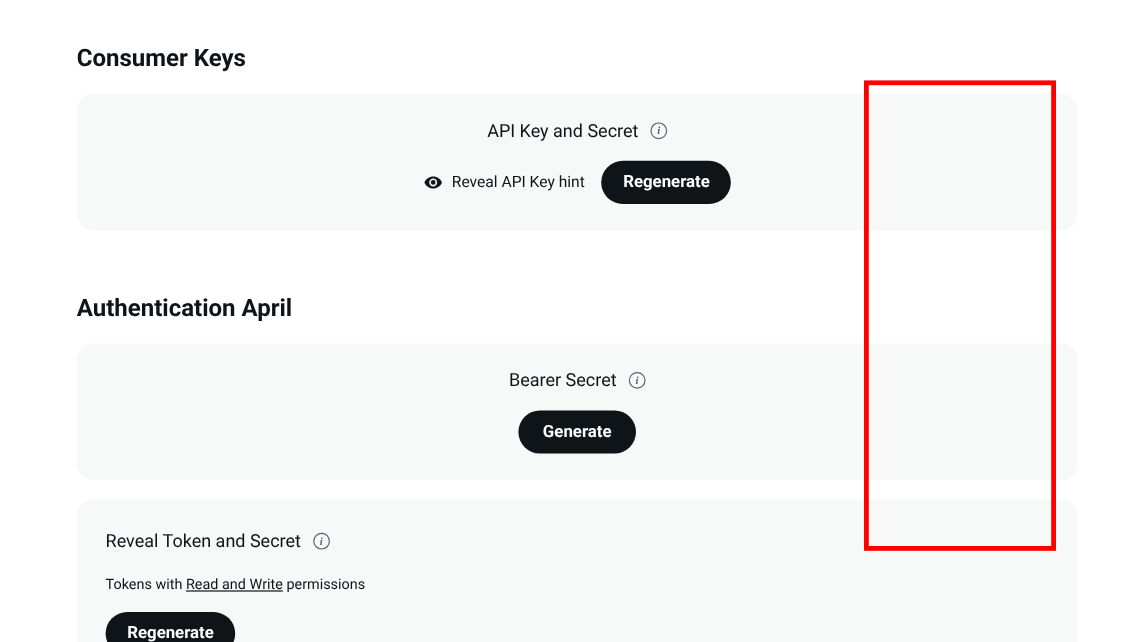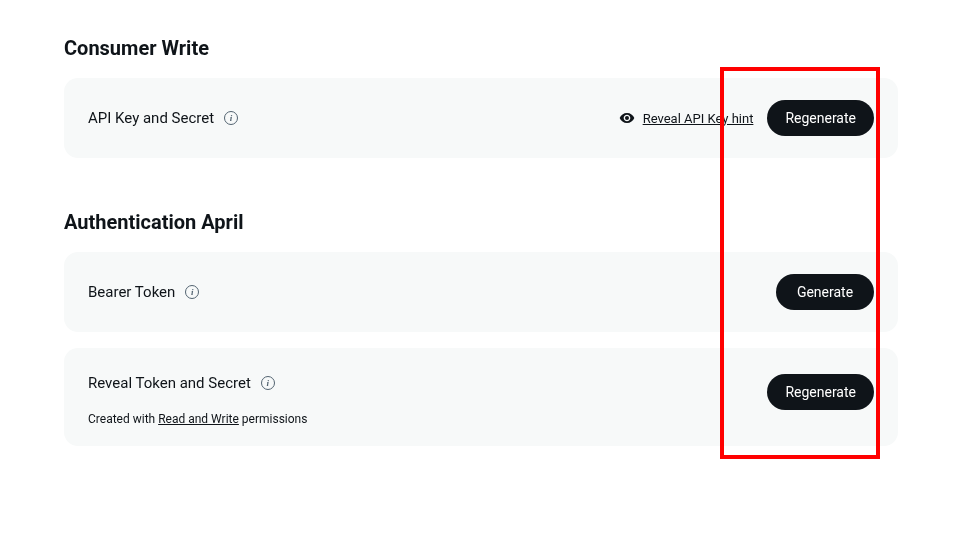--- a/index.html
+++ b/index.html
@@ -26,20 +26,21 @@
     }
     .card {
       background: #f7f9f9;
       border-radius: 14px;
       padding: 22px 24px;
       margin-bottom: 16px;
       display: flex;
       align-items: center;
       justify-content: space-between;
       gap: 16px;
+      flex-direction: column;
     }
     .card.tall {
       align-items: flex-start;
       padding: 26px 24px 20px 24px;
     }
     .card-left {
       display: flex;
       flex-direction: column;
       gap: 6px;
       flex: 1;
@@ -98,29 +99,28 @@
       width: 16px;
       height: 16px;
       display: inline-flex;
       align-items: center;
       justify-content: center;
       color: #0f1419;
     }
     .reveal-link {
       font-size: 13px;
       color: #0f1419;
-      text-decoration: underline;
       cursor: pointer;
     }
     .btn {
       border: none;
       border-radius: 999px;
       padding: 10px 18px;
       font-size: 14px;
-      font-weight: 400;
+      font-weight: 700;
       cursor: pointer;
       min-width: 98px;
       font-family: inherit;
     }
     .btn-black {
       background: #0f1419;
       color: #ffffff;
     }
     .btn-white {
       background: #ffffff;
@@ -138,21 +138,21 @@
       height: 392px;
       border: 4px solid #ff0000;
       pointer-events: none;
     }
   </style>
 </head>
 <body>
 
 <div class="container">
 
-  <h2 class="section-title">Consumer Write</h2>
+  <h2 class="section-title">Consumer Keys</h2>
 
   <div class="card">
     <div class="card-left">
       <div class="card-row">
         <span class="card-label">API Key and Secret</span>
         <span class="info-icon">i</span>
       </div>
     </div>
     <div class="actions">
       <div class="reveal-group">
@@ -167,37 +167,37 @@
     </div>
   </div>
 
   <div class="section-gap"></div>
 
   <h2 class="section-title">Authentication April</h2>
 
   <div class="card">
     <div class="card-left">
       <div class="card-row">
-        <span class="card-label">Bearer Token</span>
+        <span class="card-label">Bearer Secret</span>
         <span class="info-icon">i</span>
       </div>
     </div>
     <div class="actions">
       <button class="btn btn-black">Generate</button>
     </div>
   </div>
 
   <div class="card tall">
     <div class="card-left">
       <div class="card-row">
         <span class="card-label">Reveal Token and Secret</span>
         <span class="info-icon">i</span>
       </div>
       <div class="perm-text">
-        <span>Created with </span><a href="#" class="perm-link">Read and Write</a><span> permissions</span>
+        <span>Tokens with </span><a href="#" class="perm-link">Read and Write</a><span> permissions</span>
       </div>
     </div>
     <div class="actions">
       <button class="btn btn-black">Regenerate</button>
     </div>
   </div>
 
 </div>
 
 <div class="highlight-box"></div>

